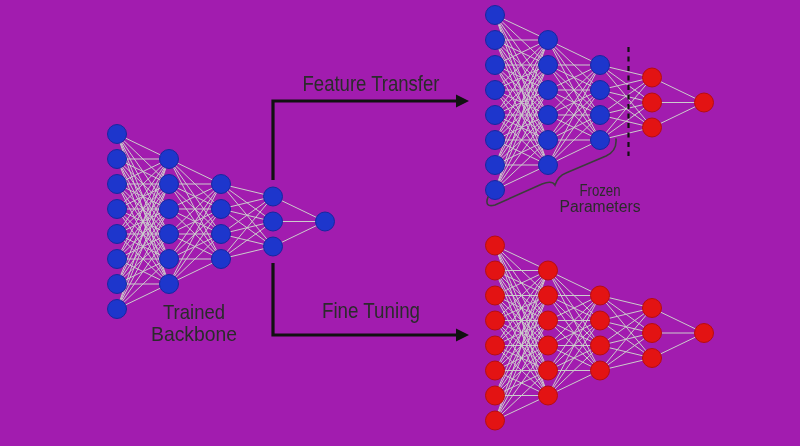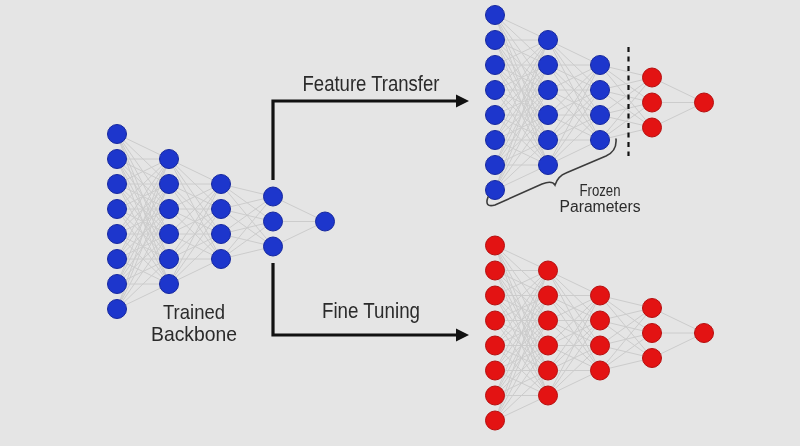--- a/index.html
+++ b/index.html
@@ -5,21 +5,21 @@
   html, body {
     margin: 0;
     padding: 0;
     background: #ffffff;
     font-family: "Liberation Sans", sans-serif;
   }
   .stage {
     position: relative;
     width: 800px;
     height: 446px;
-    background: #e5e5e5;
+    background: #a21caf;
     overflow: hidden;
   }
   svg { display: block; }
   text {
     font-family: "Liberation Sans", sans-serif;
   }
 </style>
 </head>
 <body>
 

